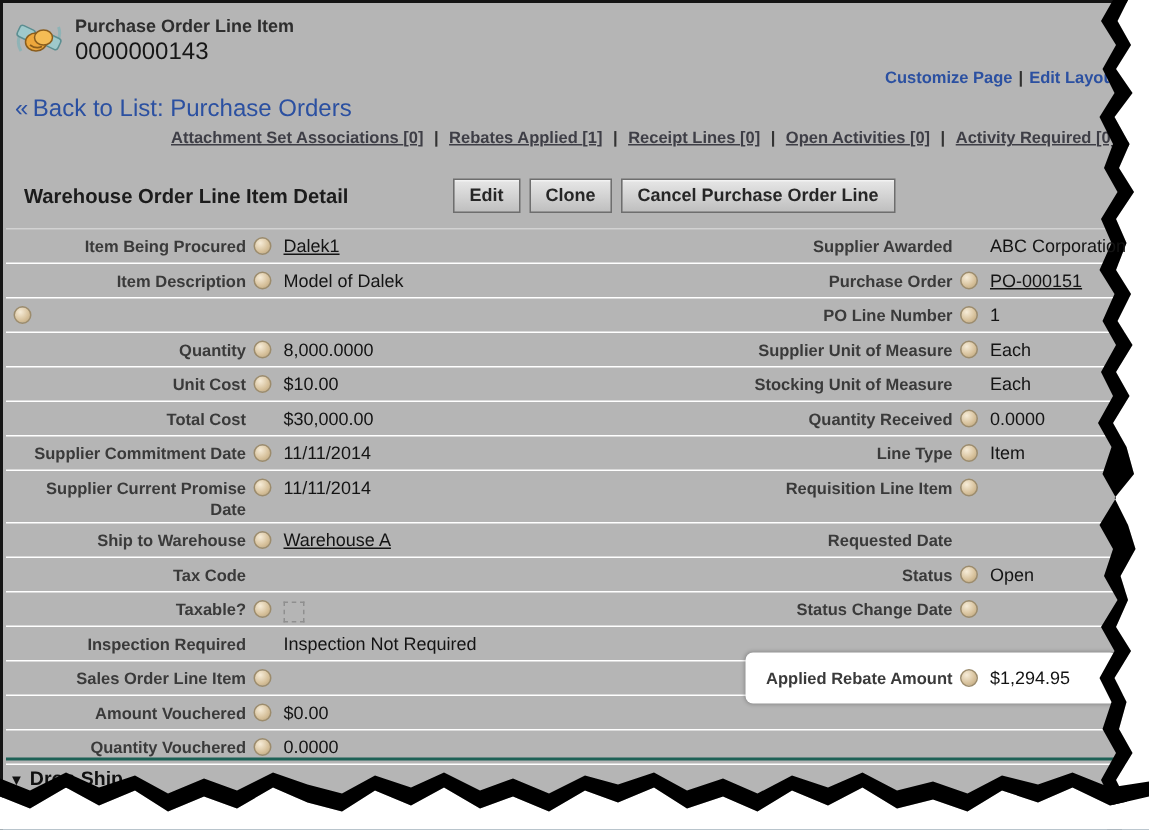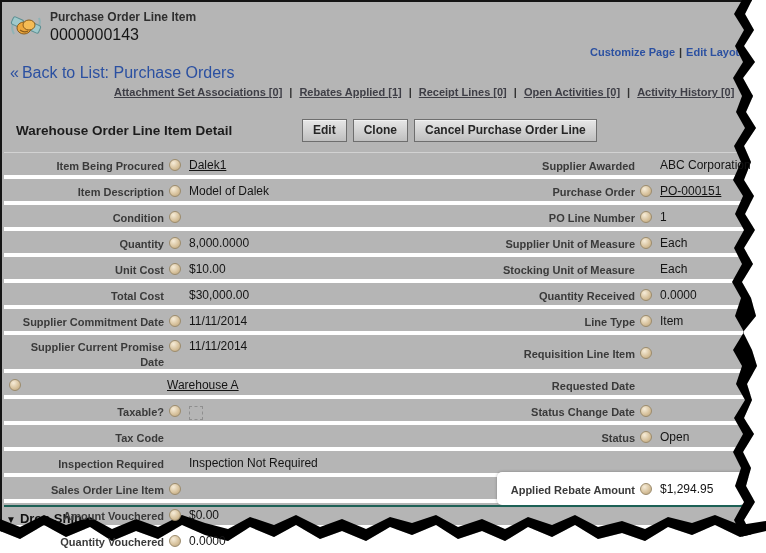--- a/index.html
+++ b/index.html
@@ -26,21 +26,21 @@
 
   
   .detail-head{position:absolute;top:117px;left:14px;right:10px;display:flex;align-items:center;}
   .detail-title{font-size:13.5px;font-weight:bold;color:#1c1c1c;width:286px;}
   .btn{font-family:"Liberation Sans",sans-serif;font-size:12px;font-weight:bold;color:#262626;
        background:linear-gradient(#e7e7e7,#bfbfbf);border:1px solid #6e6e6e;border-radius:0;
        padding:3px 10px 4px;margin-right:6px;cursor:pointer;box-shadow:inset 0 1px 0 #f2f2f2;}
 
   
   .detail-table{position:absolute;top:150px;left:2px;right:0;border-top:1px solid #d2d2d2;}
-  .detail-row{display:flex;border-bottom:4px solid #ffffff;min-height:22px;align-items:center;}
+  .detail-row{display:flex;border-bottom:1px solid #ffffff;min-height:22px;}
   .detail-row.tall{min-height:34px;}
   .cell{display:grid;align-items:flex-start;padding-top:3px;box-sizing:border-box;}
   .cell.left{width:381px;grid-template-columns:160px 22px 1fr;}
   .cell.right{width:362px;grid-template-columns:250px 22px 1fr;}
   .flabel{font-size:11px;font-weight:bold;color:#3a3a3a;text-align:right;padding-top:2px;line-height:1.3;position:relative;z-index:1;}
   .helpslot{position:relative;z-index:1;}
   .help-icon{display:inline-block;width:12px;height:12px;border-radius:50%;margin:2px 0 0 5px;
       background:radial-gradient(circle at 35% 30%,#f6ecd8,#d6c09a 60%,#b6a17b);
       border:1px solid #9c8c6d;box-sizing:border-box;cursor:pointer;}
   .fvalue{font-size:12px;color:#141414;padding-top:1px;padding-left:3px;position:relative;z-index:1;white-space:nowrap;}
@@ -82,21 +82,21 @@
     </div>
 
     <div class="top-links">
       <a>Customize Page</a><span class="sep">|</span><a>Edit Layout</a>
     </div>
 
     <div class="back-link">
       <span class="chev">«</span><span>Back to List: Purchase Orders</span>
     </div>
 
-    <div class="related-links" id="related-links"><a>Attachment Set Associations </a><a>[0]</a><span class="sep">|</span><a>Rebates Applied </a><a>[1]</a><span class="sep">|</span><a>Receipt Lines </a><a>[0]</a><span class="sep">|</span><a>Open Activities </a><a>[0]</a><span class="sep">|</span><a>Activity History </a><a>[0]</a><span class="sep">|</span><a>Notes</a></div>
+    <div class="related-links" id="related-links"><a>Attachment Set Associations </a><a>[0]</a><span class="sep">|</span><a>Rebates Applied </a><a>[1]</a><span class="sep">|</span><a>Receipt Lines </a><a>[0]</a><span class="sep">|</span><a>Open Activities </a><a>[0]</a><span class="sep">|</span><a>Activity Required </a><a>[0]</a><span class="sep">|</span><a>Notes</a></div>
 
     <div class="detail-head">
       <div class="detail-title">Warehouse Order Line Item Detail</div>
       <div id="detail-buttons"><button class="btn">Edit</button><button class="btn">Clone</button><button class="btn">Cancel Purchase Order Line</button></div>
     </div>
 
     <div class="detail-table" id="detail-rows">
         <div class="detail-row">
           <div class="cell left">
             <div class="flabel">Item Being Procured</div>
@@ -116,21 +116,20 @@
             <span class="fvalue">Model of Dalek</span>
           </div>
           <div class="cell right">
             <div class="flabel">Purchase Order</div>
             <div class="helpslot"><span class="help-icon"></span></div>
             <span class="fvalue link">PO-000151</span>
           </div>
         </div>
         <div class="detail-row">
           <div class="cell left">
-            <div class="flabel">Condition</div>
             <div class="helpslot"><span class="help-icon"></span></div>
             <span class="fvalue"></span>
           </div>
           <div class="cell right">
             <div class="flabel">PO Line Number</div>
             <div class="helpslot"><span class="help-icon"></span></div>
             <span class="fvalue">1</span>
           </div>
         </div>
         <div class="detail-row">
@@ -188,51 +187,52 @@
             <span class="fvalue">11/11/2014</span>
           </div>
           <div class="cell right">
             <div class="flabel">Requisition Line Item</div>
             <div class="helpslot"><span class="help-icon"></span></div>
             <span class="fvalue"></span>
           </div>
         </div>
         <div class="detail-row">
           <div class="cell left">
+            <div class="flabel">Ship to Warehouse</div>
             <div class="helpslot"><span class="help-icon"></span></div>
             <span class="fvalue link">Warehouse A</span>
           </div>
           <div class="cell right">
             <div class="flabel">Requested Date</div>
             <div class="helpslot"></div>
             <span class="fvalue"></span>
           </div>
         </div>
         <div class="detail-row">
           <div class="cell left">
+            <div class="flabel">Tax Code</div>
+            <div class="helpslot"></div>
+            <span class="fvalue"></span>
+          </div>
+          <div class="cell right">
+            <div class="flabel">Status</div>
+            <div class="helpslot"><span class="help-icon"></span></div>
+            <span class="fvalue">Open</span>
+          </div>
+        </div>
+        <div class="detail-row">
+          <div class="cell left">
             <div class="flabel">Taxable?</div>
             <div class="helpslot"><span class="help-icon"></span></div>
             <span class="checkbox"></span>
           </div>
           <div class="cell right">
             <div class="flabel">Status Change Date</div>
             <div class="helpslot"><span class="help-icon"></span></div>
             <span class="fvalue"></span>
-          </div>
-        </div>
-        <div class="detail-row">
-          <div class="cell left">
-            <div class="flabel">Tax Code</div>
-            <div class="helpslot"></div>
-            <span class="fvalue"></span>
-          </div>
-          <div class="cell right">
-            <div class="flabel">Status</div>
-            <div class="helpslot"><span class="help-icon"></span></div>
-            <span class="fvalue">Open</span>
           </div>
         </div>
         <div class="detail-row">
           <div class="cell left">
             <div class="flabel">Inspection Required</div>
             <div class="helpslot"></div>
             <span class="fvalue">Inspection Not Required</span>
           </div>
           <div class="cell right"></div>
         </div>

